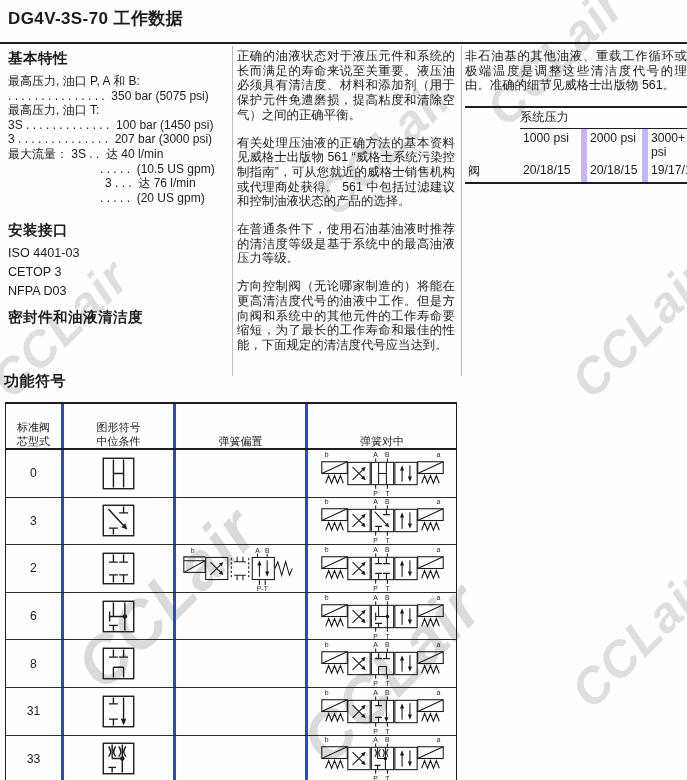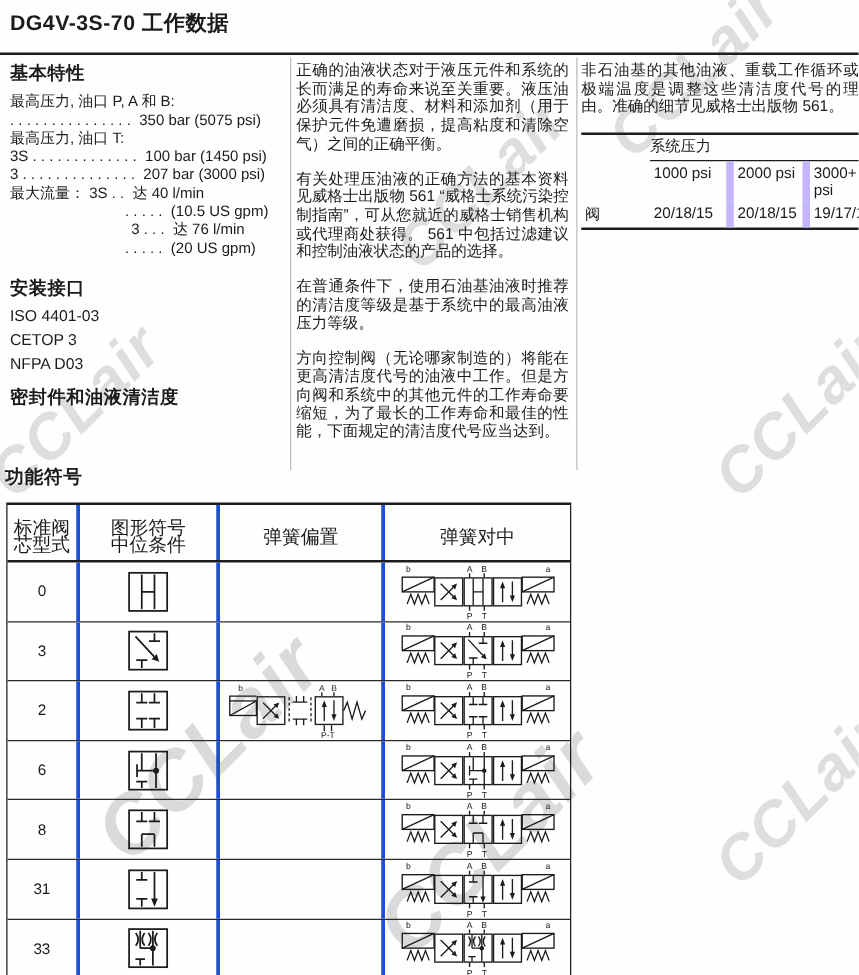--- a/index.html
+++ b/index.html
@@ -40,21 +40,21 @@
   .ct-row .c.vb{border-left:6px solid #c4b5fd}
   
   .fn-heading{position:absolute;left:4px;top:372px;font-size:15px;font-weight:700;letter-spacing:.5px}
   .fn-table{position:absolute;left:5px;top:402px;width:450px;
             border:1px solid #1d1d1d;border-top-width:2px;border-bottom-width:2px;background:transparent}
   .fn-row{display:grid;grid-template-columns:55px 112px 132px 1fr;border-bottom:1px solid #2a2a2a;height:46.6px}
   .fn-row.head{height:44px;border-bottom:2px solid #1d1d1d}
   .fn-row:last-child{border-bottom:none}
   .fc{display:flex;align-items:center;justify-content:center;border-left:3px solid #1d4ed8;font-size:12.2px;overflow:hidden}
   .fc:first-child{border-left:none}
-  .fn-row.head .fc{align-items:center;padding-top:7px;text-align:center;font-size:15px;line-height:14px}
+  .fn-row.head .fc{align-items:flex-end;padding-top:7px;text-align:center;font-size:11px;line-height:14px}
   
   svg line,svg path,svg rect,svg polyline{stroke:#1b1b1b;stroke-width:1.1;fill:none}
   svg polygon{fill:#1b1b1b;stroke:none}
   svg circle{fill:#1b1b1b;stroke:none}
   svg text{font-size:7px;fill:#1b1b1b;stroke:none;font-family:"Liberation Sans",sans-serif}
   svg .dash{stroke-dasharray:2.4 2}
   .center-sym{width:33px;height:33px}
   .valve-full{width:139px;height:47px}
   .valve-offset{width:126px;height:47px}
   .defs-holder{position:absolute;width:0;height:0;overflow:hidden}

